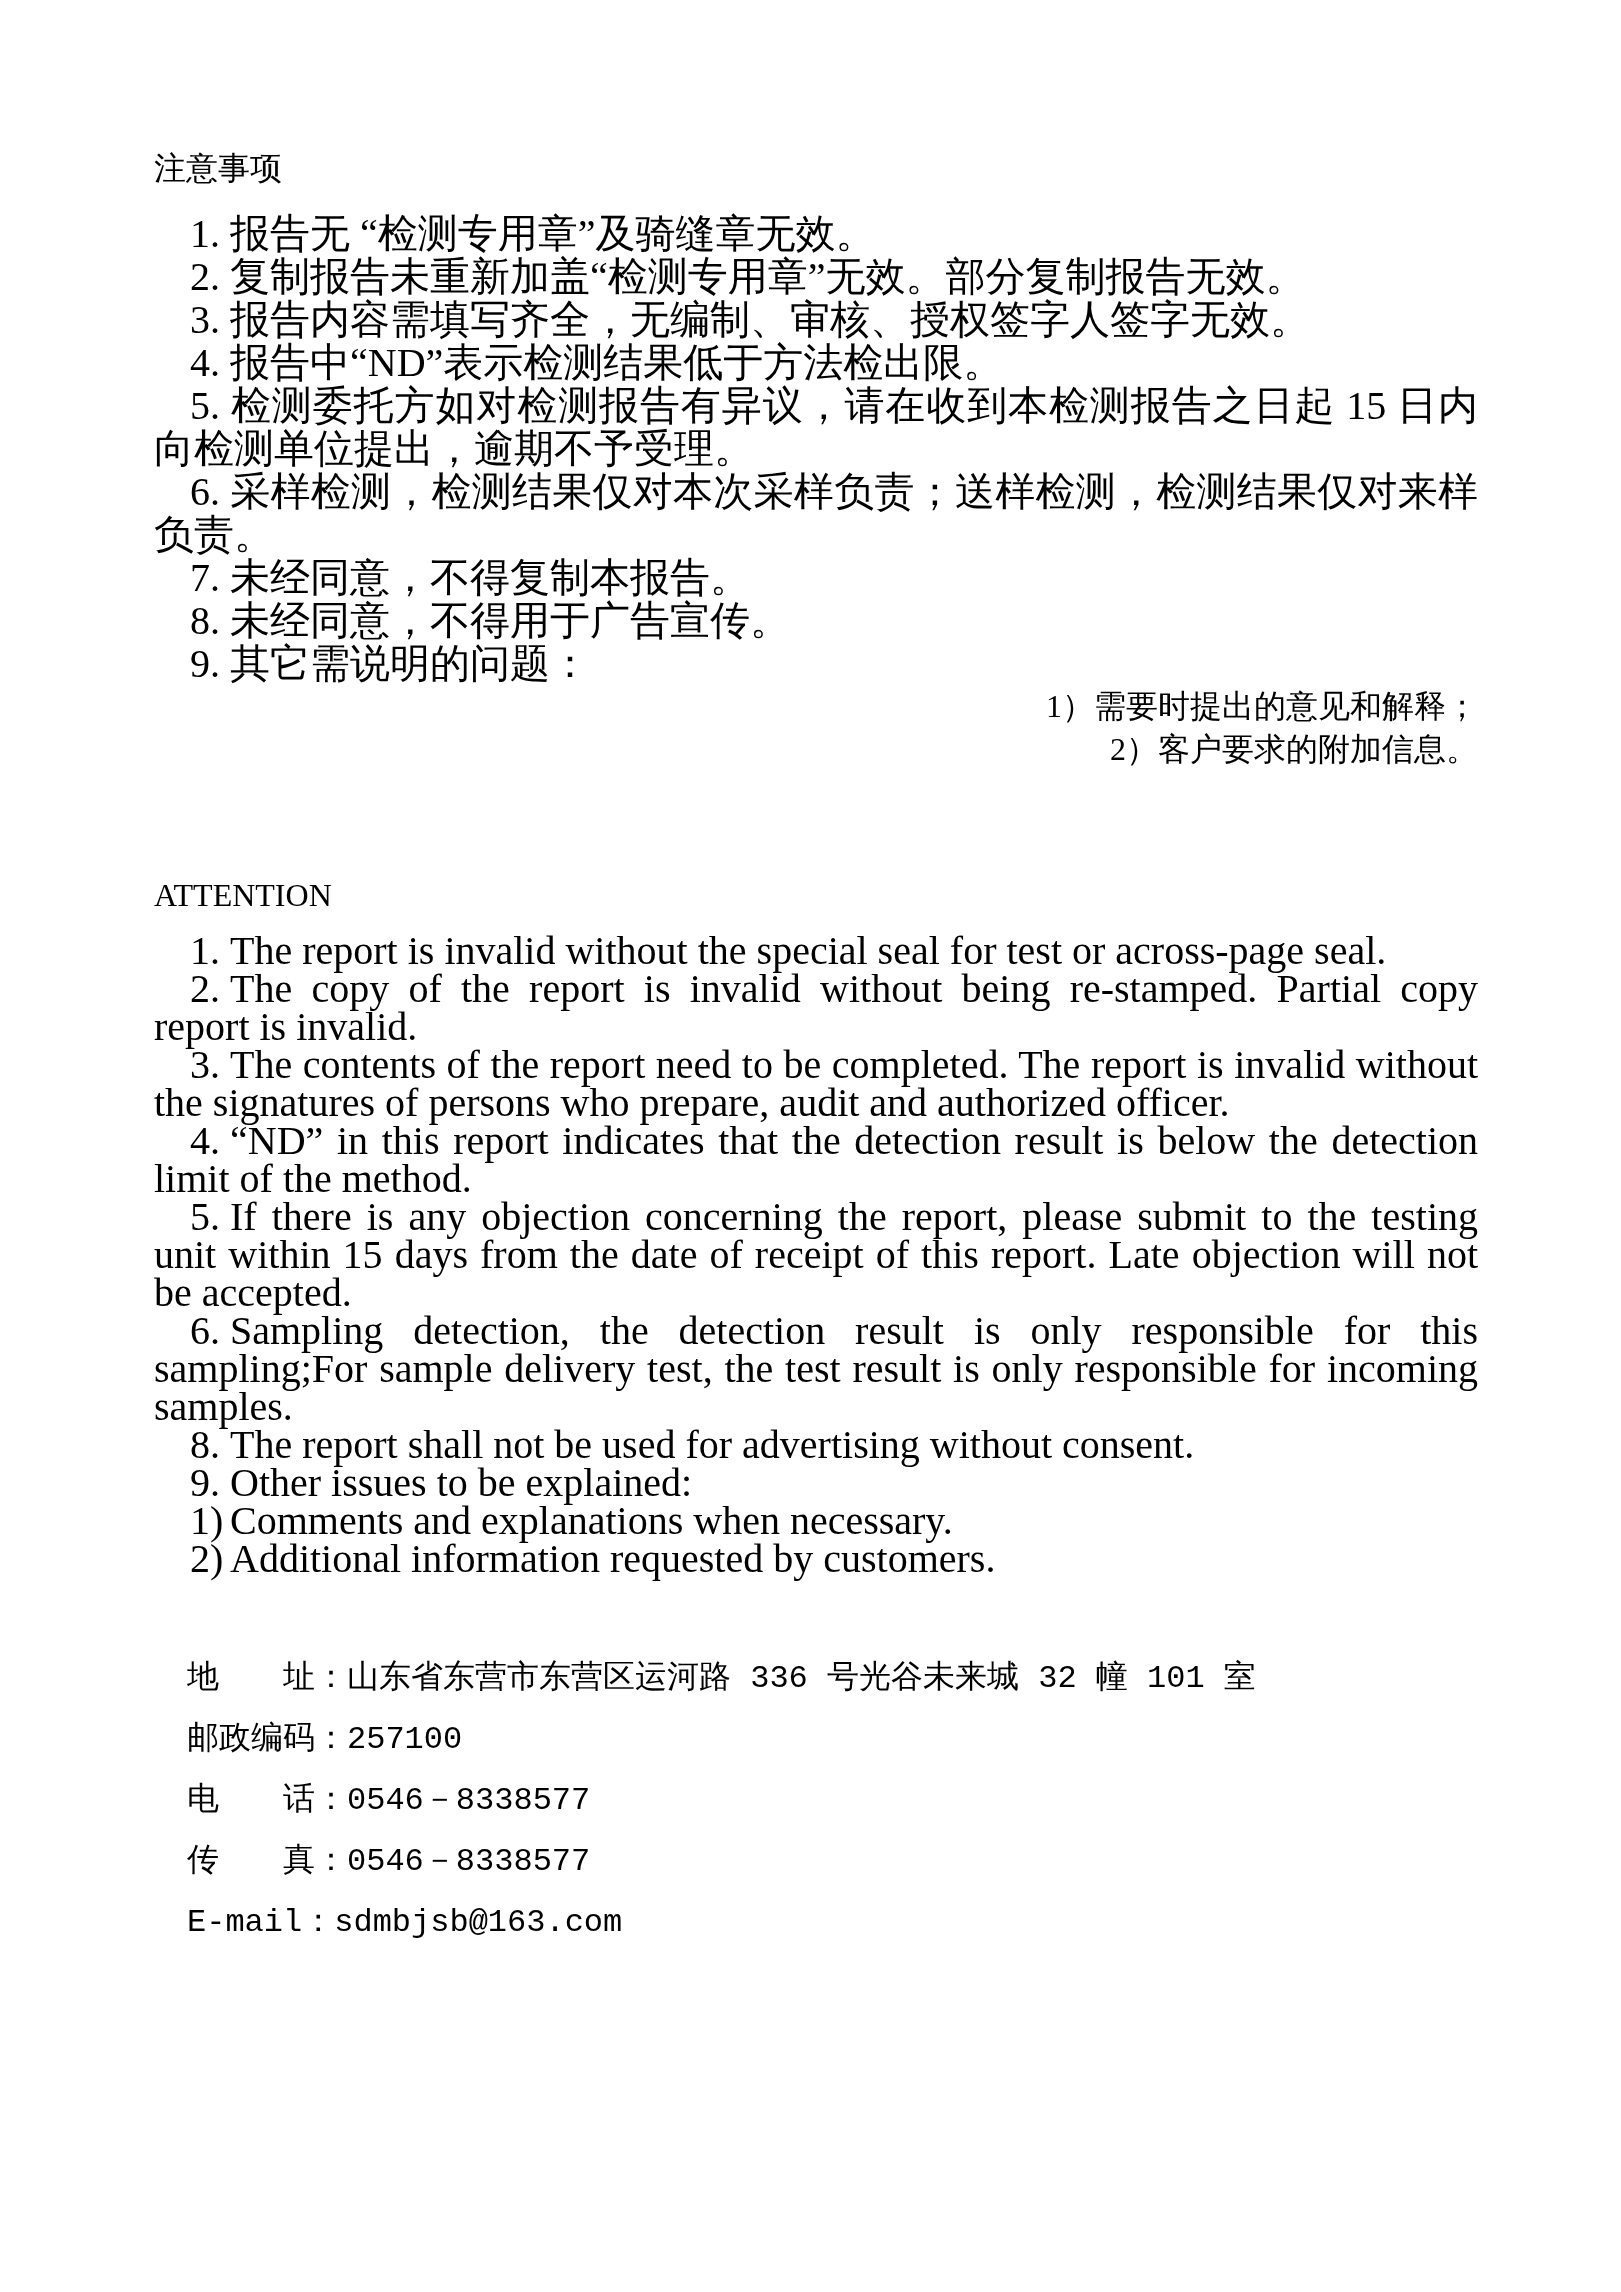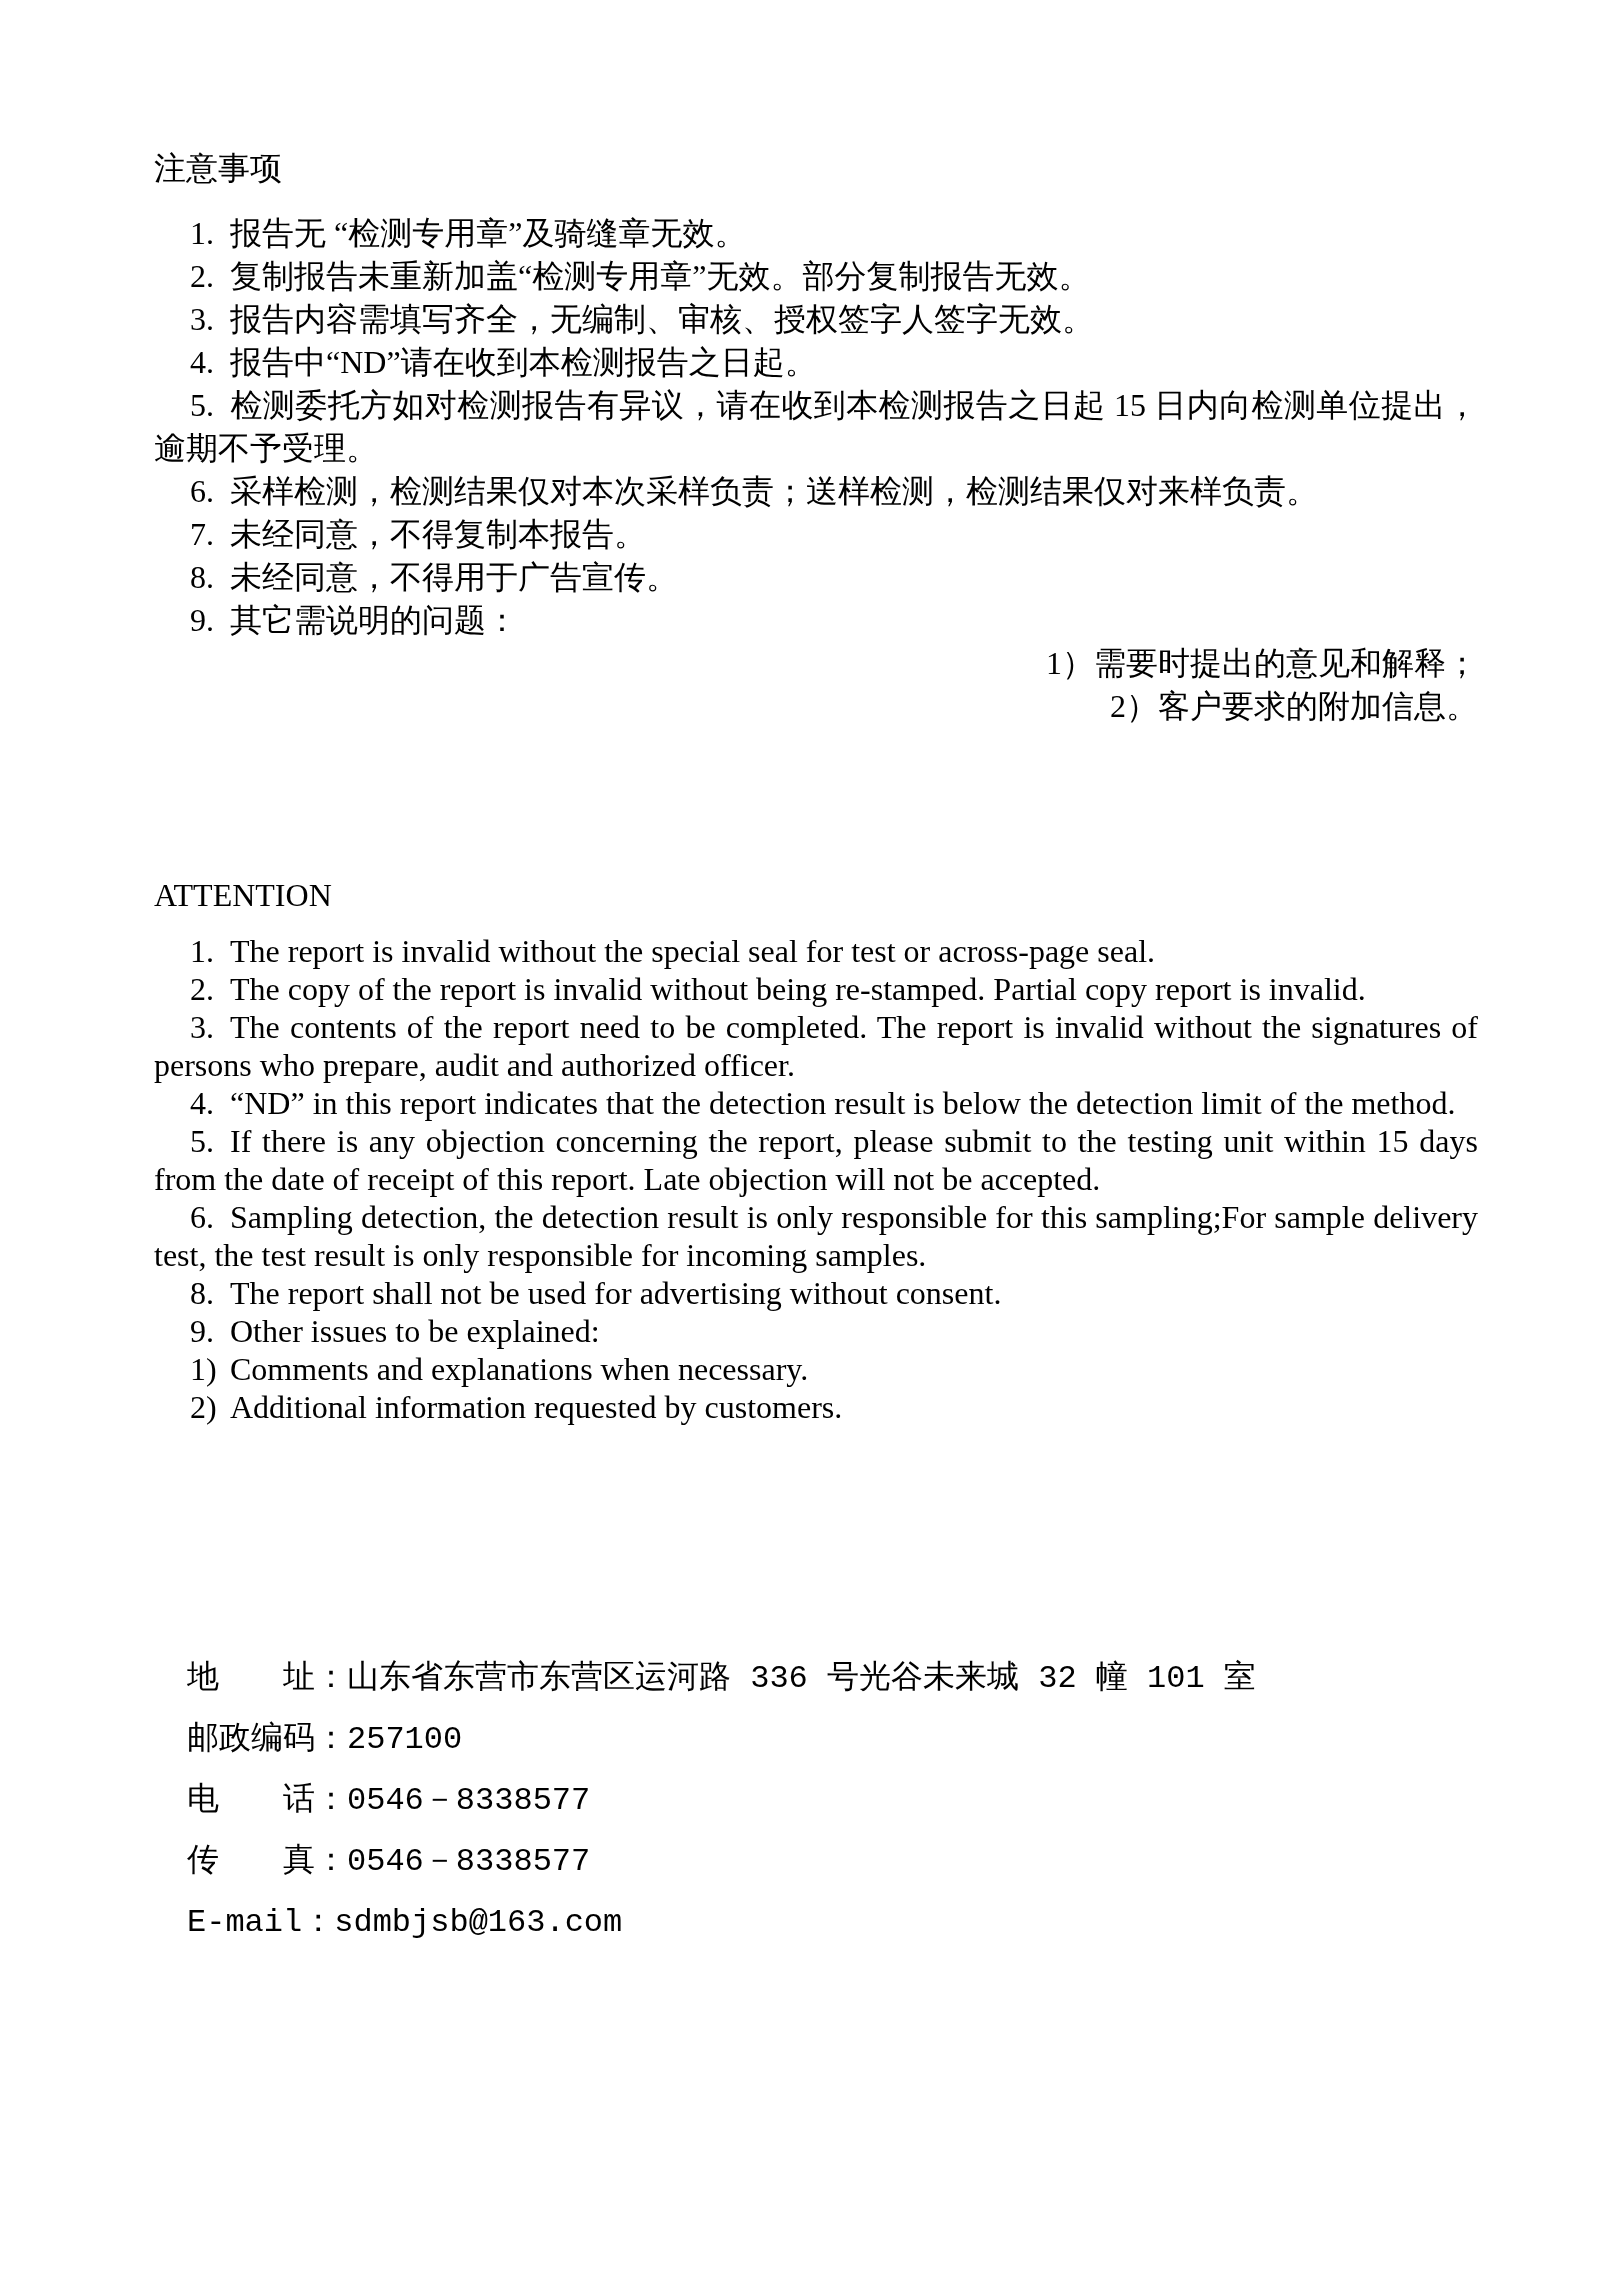--- a/index.html
+++ b/index.html
@@ -18,21 +18,21 @@
   .sec-contact{top:1648px;padding-left:33px;width:1291px;font-family:Liberation Mono, monospace;}
   h2.doc-title{
     font-size:32px;
     font-weight:normal;
     margin:0;
   }
   .sec-notice h2.doc-title{line-height:43px;margin-bottom:21.6px;}
   .sec-attention h2.doc-title{line-height:38px;margin-bottom:17.6px;}
   p.item{
     margin:0;
-    font-size:32px;
+    font-size:40px;
     text-align:justify;
     text-indent:36px;
   }
   p.item-zh{line-height:43px;}
   p.item-en{line-height:38px;}
   span.num{
     display:inline-block;
     min-width:40px;
     text-indent:0;
   }
@@ -56,21 +56,21 @@
 <body>
 
 <div class="page">
 
   <section class="sec sec-notice">
     <h2 class="doc-title">注意事项</h2>
 
     <p class="item item-zh"><span class="num">1.</span><span>报告无 “检测专用章”及骑缝章无效。</span></p>
     <p class="item item-zh"><span class="num">2.</span><span>复制报告未重新加盖“检测专用章”无效。部分复制报告无效。</span></p>
     <p class="item item-zh"><span class="num">3.</span><span>报告内容需填写齐全，无编制、审核、授权签字人签字无效。</span></p>
-    <p class="item item-zh"><span class="num">4.</span><span>报告中“ND”请在收到本检测报告之日起。</span></p>
+    <p class="item item-zh"><span class="num">4.</span><span>报告中“ND”表示检测结果低于方法检出限。</span></p>
     <p class="item item-zh"><span class="num">5.</span><span>检测委托方如对检测报告有异议，请在收到本检测报告之日起 15 日内向检测单位提出，逾期不予受理。</span></p>
     <p class="item item-zh"><span class="num">6.</span><span>采样检测，检测结果仅对本次采样负责；送样检测，检测结果仅对来样负责。</span></p>
     <p class="item item-zh"><span class="num">7.</span><span>未经同意，不得复制本报告。</span></p>
     <p class="item item-zh"><span class="num">8.</span><span>未经同意，不得用于广告宣传。</span></p>
     <p class="item item-zh"><span class="num">9.</span><span>其它需说明的问题：</span></p>
 
     <p class="sub-zh">1）需要时提出的意见和解释；</p>
     <p class="sub-zh">2）客户要求的附加信息。</p>
   </section>
 

